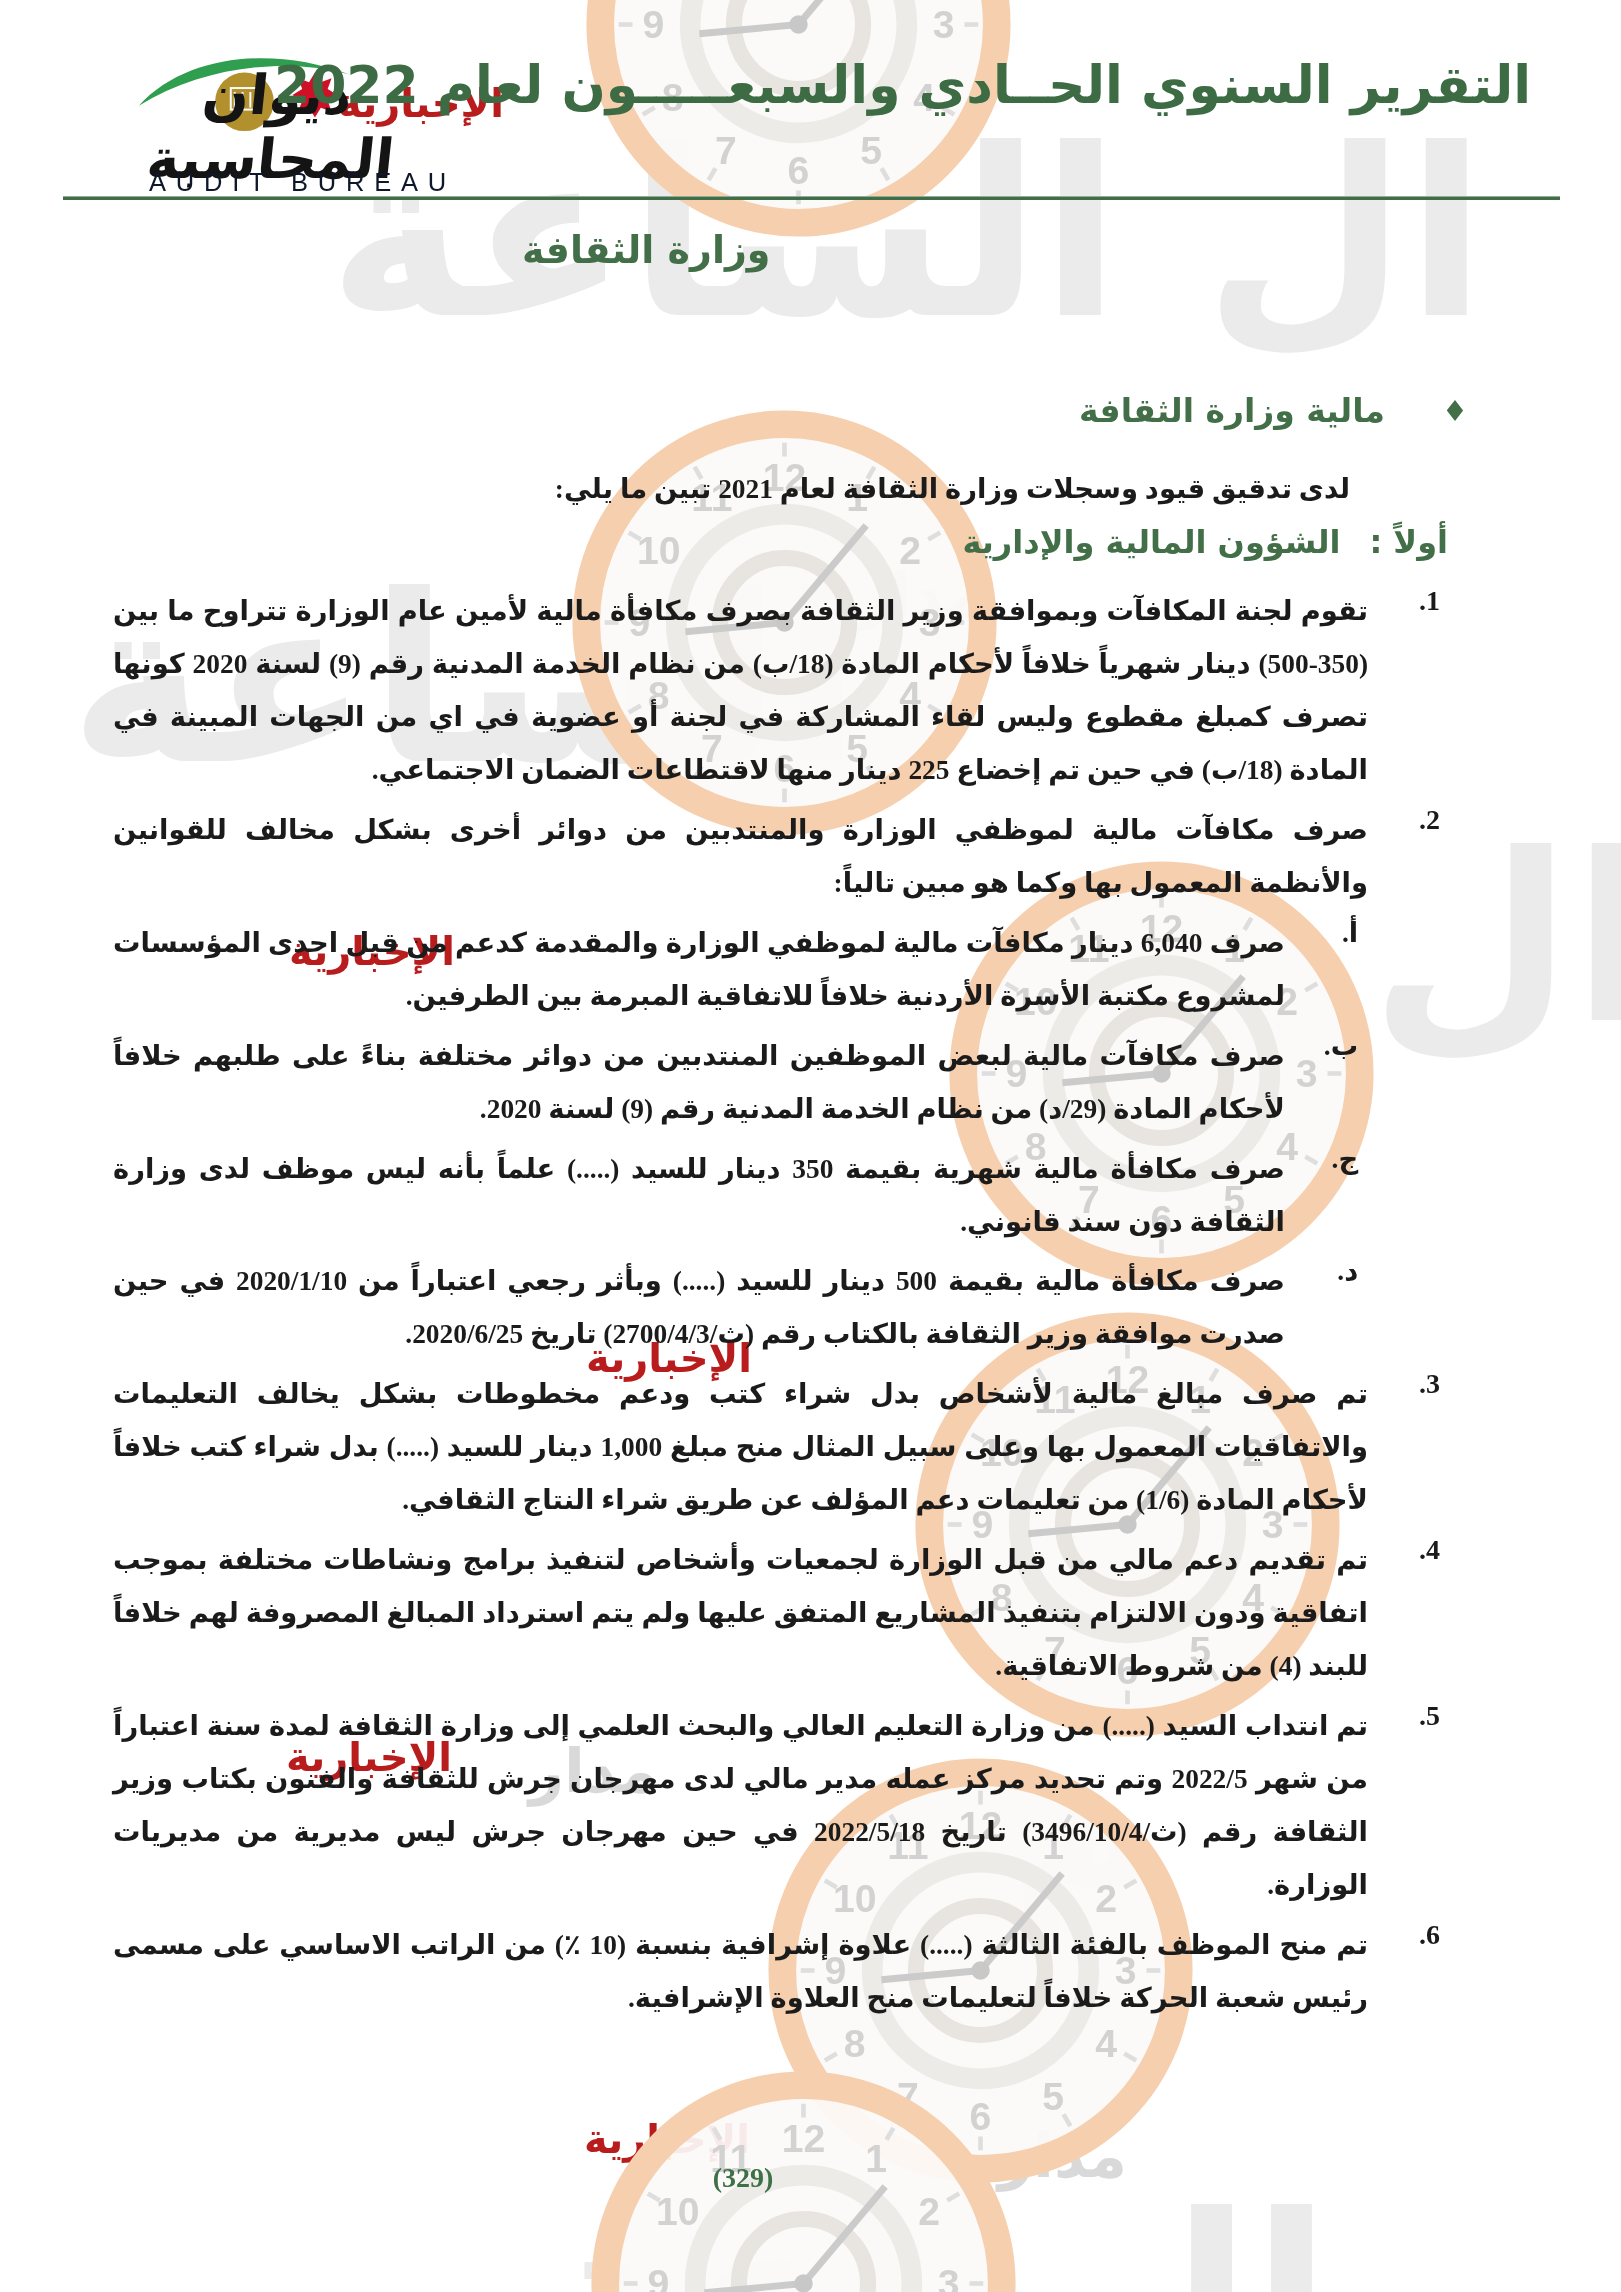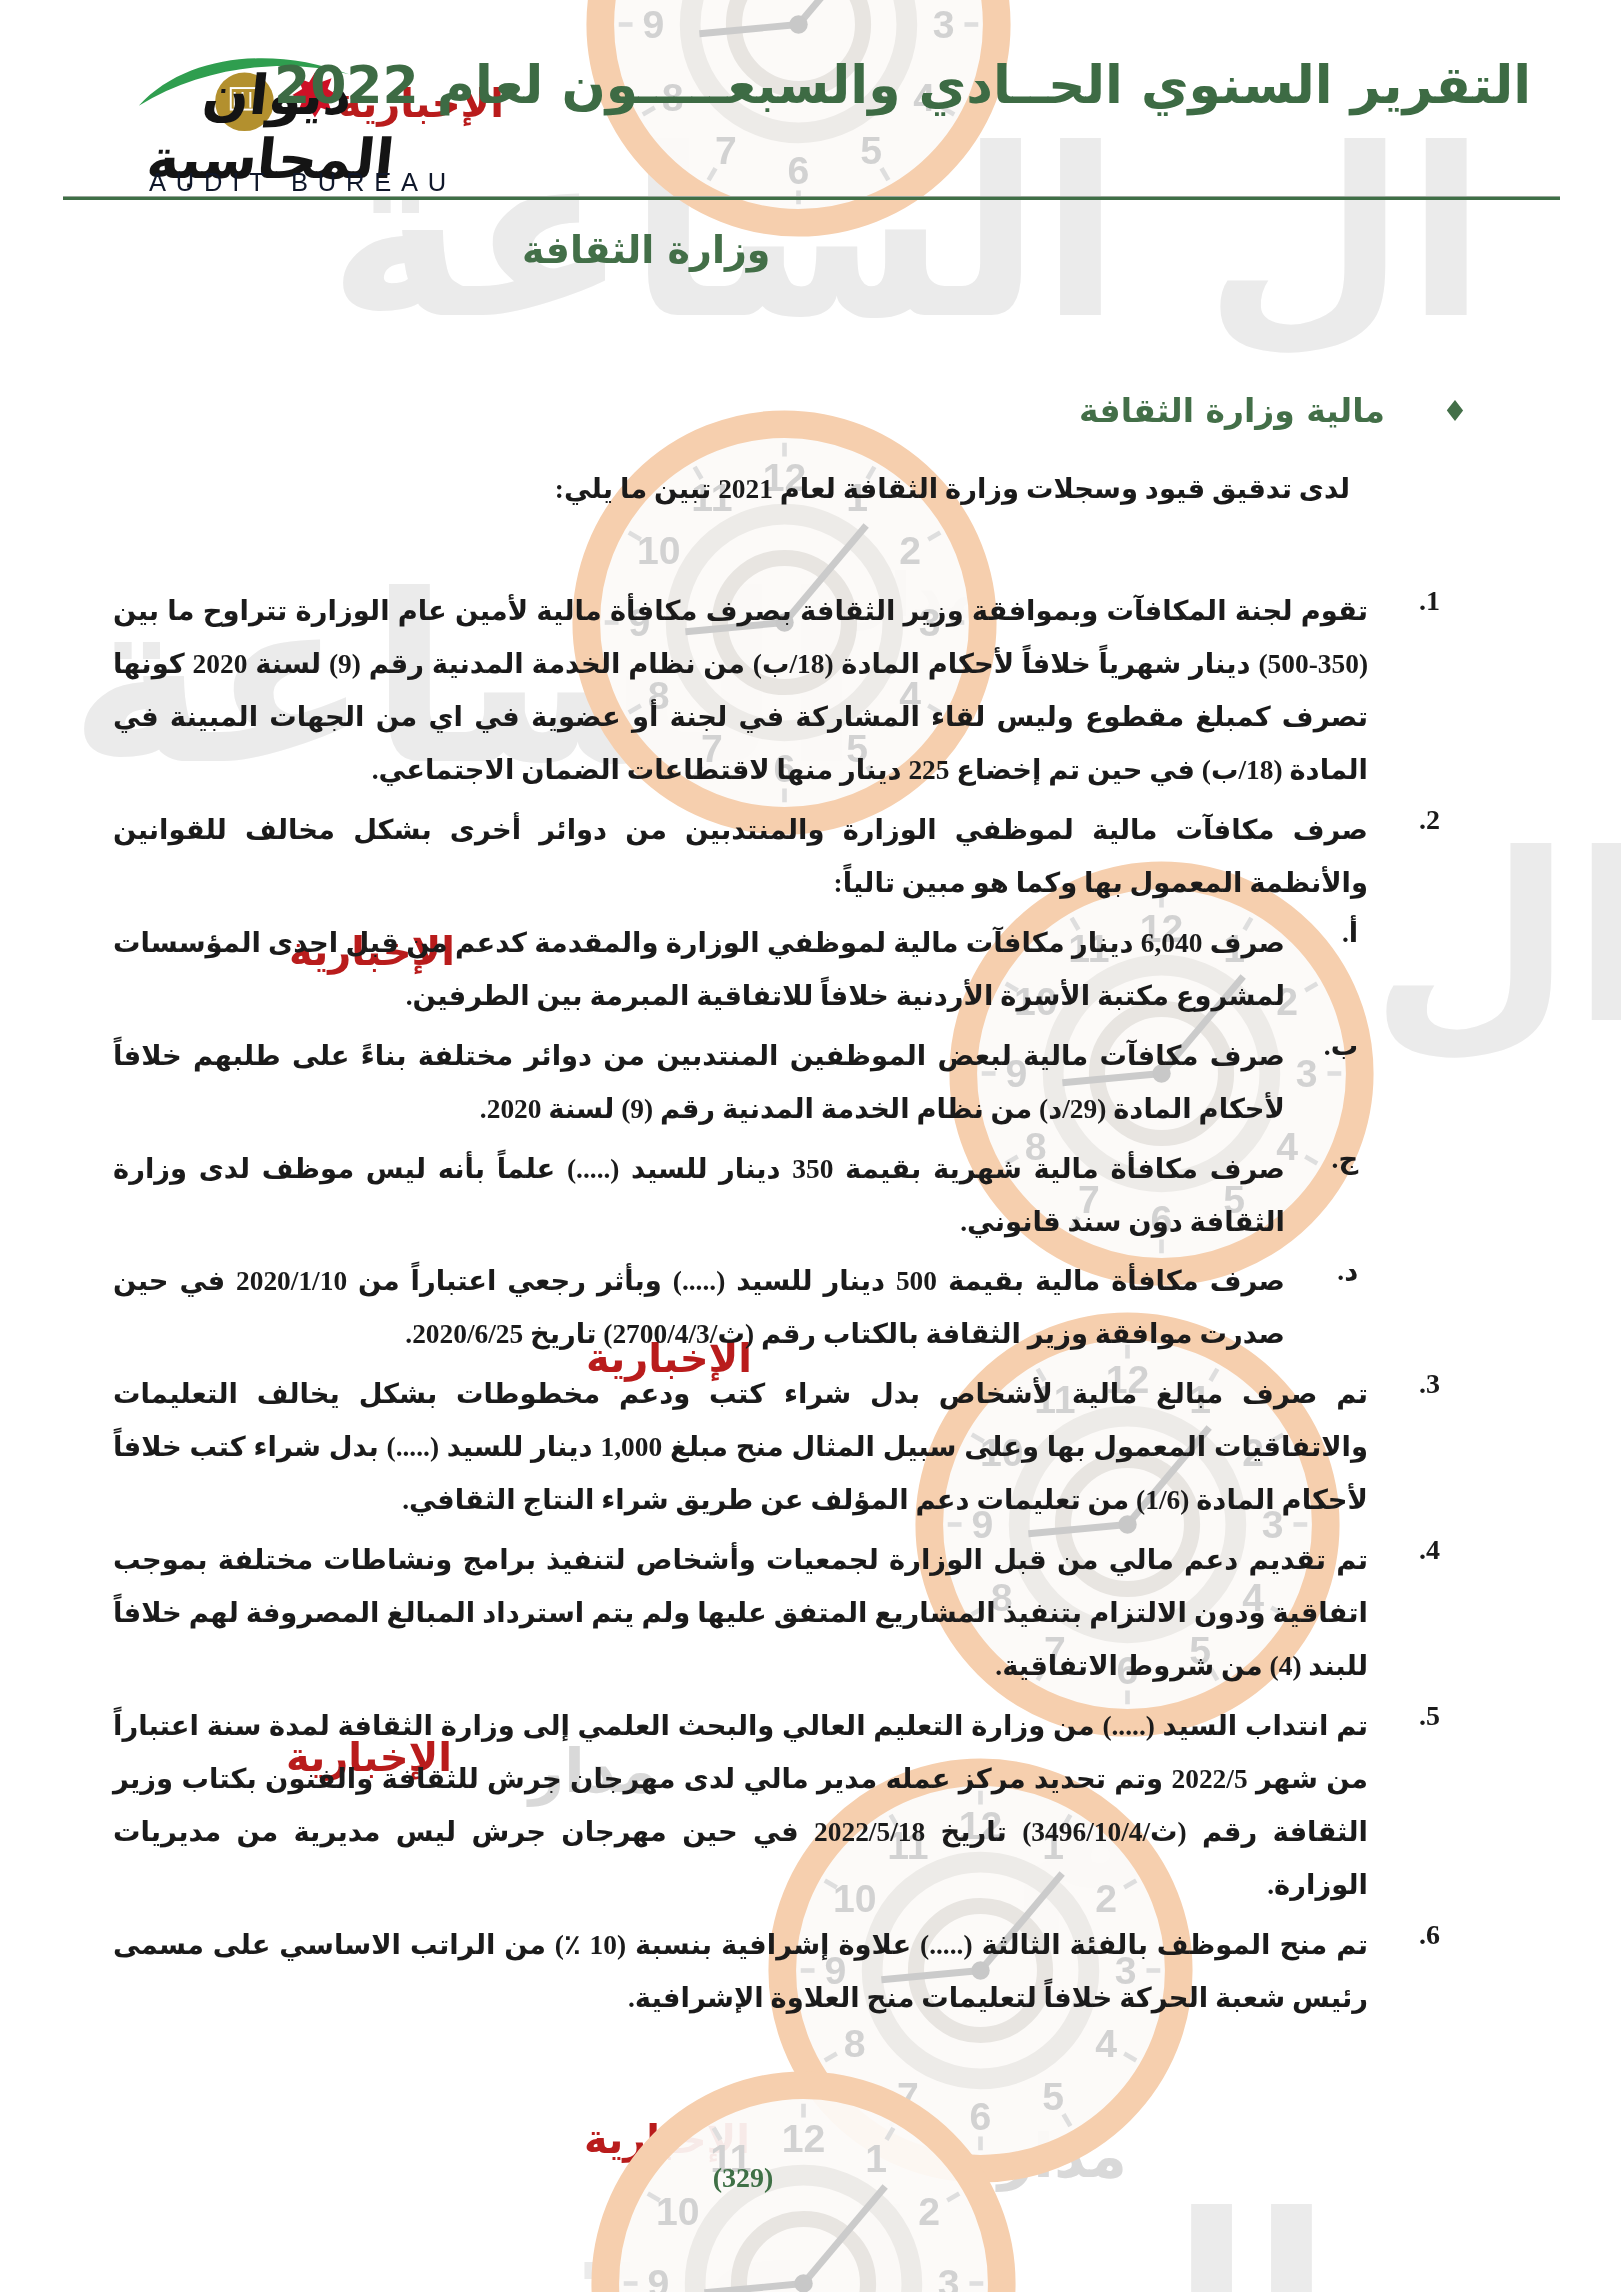--- a/index.html
+++ b/index.html
@@ -326,20 +326,23 @@
 
   <h1 class="ministry-title">وزارة الثقافة</h1>
 
   <div class="section-head">
     <span class="diamond">♦</span>
     <span>مالية وزارة الثقافة</span>
   </div>
 
   <p class="intro">لدى تدقيق قيود وسجلات وزارة الثقافة لعام 2021 تبين ما يلي:</p>
 
+  <h2 class="subhead">
+    <span class="lbl">أولاً :</span><span>الشؤون المالية والإدارية</span>
+  </h2>
 
   <div class="findings">
   <div class="finding">
     <span class="finding-num">1.</span>
     <p class="finding-text">تقوم لجنة المكافآت وبموافقة وزير الثقافة بصرف مكافأة مالية لأمين عام الوزارة تتراوح ما بين (350-500) دينار شهرياً خلافاً لأحكام المادة (18/ب) من نظام الخدمة المدنية رقم (9) لسنة 2020 كونها تصرف كمبلغ مقطوع وليس لقاء المشاركة في لجنة أو عضوية في اي من الجهات المبينة في المادة (18/ب) في حين تم إخضاع 225 دينار منها لاقتطاعات الضمان الاجتماعي.</p>
 
   </div>
 
   <div class="finding">
     <span class="finding-num">2.</span>

